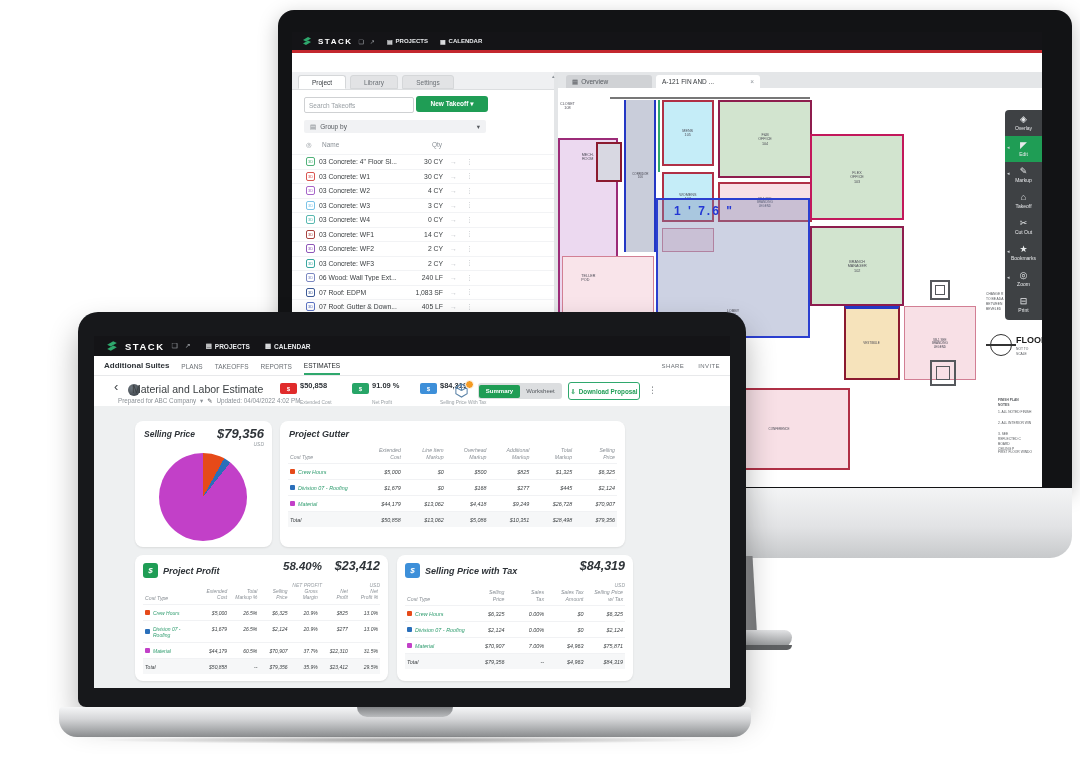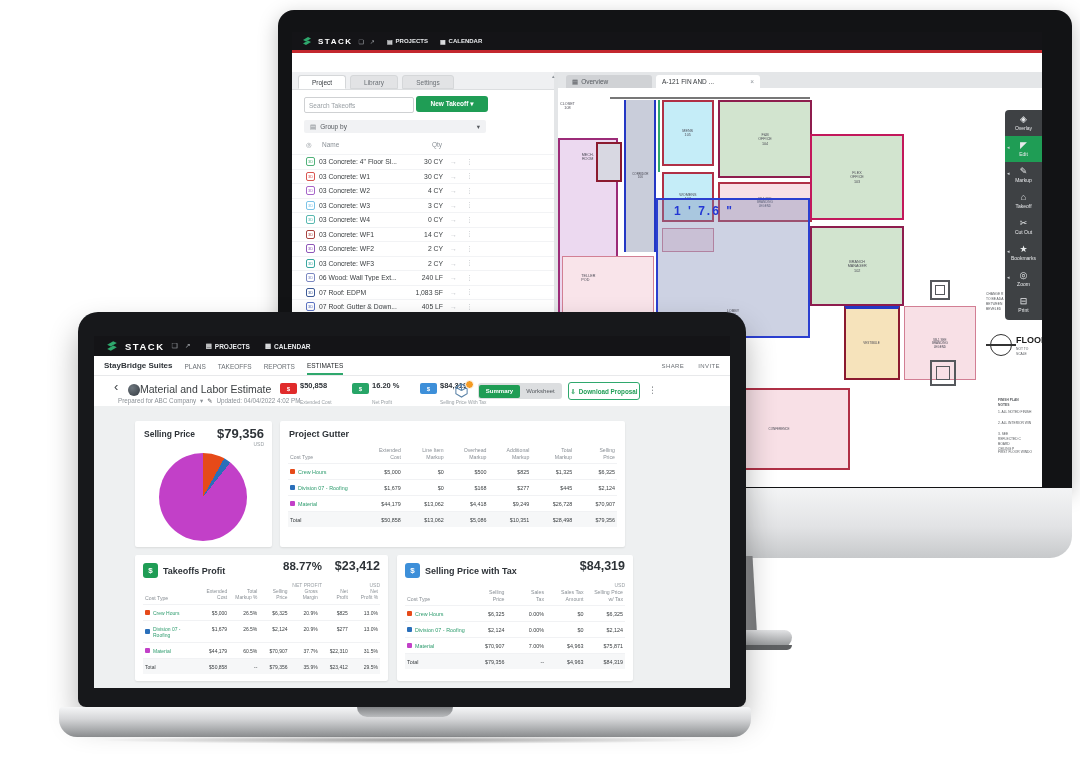--- a/index.html
+++ b/index.html
@@ -96,39 +96,39 @@
     display:flex;align-items:center;padding:0 10px;box-sizing:border-box;}
   .l-ptitle{font-size:8px;font-weight:bold;color:#2e3338;}
   .l-ptab{font-size:6.5px;color:#6b7075;margin-left:12px;padding:5px 0 4px;}
   .l-ptab.active{color:#26292c;border-bottom:2px solid #2fa86d;}
   .l-pright{margin-left:auto;display:flex;gap:14px;font-size:6px;color:#6b7075;letter-spacing:.4px;}
 
   .l-header{position:absolute;left:0;top:40px;width:636px;height:30px;background:#fff;border-bottom:1px solid #ececee;}
   .l-back{position:absolute;left:20px;top:3px;font-size:13px;color:#44484c;}
   .l-globe{position:absolute;left:34px;top:8px;width:12px;height:12px;border-radius:50%;
     background:radial-gradient(circle at 35% 32%,#6d767e,#343a40);}
-  .l-title{position:absolute;left:46px;top:7px;font-size:10.5px;color:#3c4043;text-align:center;}
+  .l-title{position:absolute;left:38px;top:7px;font-size:10.5px;color:#3c4043;text-align:center;}
   .l-sub{position:absolute;left:24px;top:21px;display:flex;align-items:center;gap:4px;font-size:6.3px;color:#8a9096;}
   .stat{position:absolute;top:6px;display:flex;gap:3px;}
   .stat-ico{width:17px;height:11px;border-radius:2px;color:#fff;font-size:6px;font-weight:bold;
     display:flex;align-items:center;justify-content:center;flex:none;margin-top:1px;}
   .stat-val{font-size:7.5px;font-weight:bold;color:#2e3338;line-height:1.1;}
   .stat-lbl{font-size:4.8px;color:#9aa0a5;white-space:nowrap;}
   .cube{position:absolute;left:360px;top:7px;width:16px;height:16px;}
   .cube-badge{position:absolute;left:371px;top:4px;width:7px;height:7px;border-radius:50%;background:#f59b23;border:1px solid #fff;}
   .toggle{position:absolute;left:384px;top:7px;width:84px;height:16px;background:#dcdee0;border-radius:3px;
     display:flex;align-items:center;padding:1px;box-sizing:border-box;}
   .tg{width:41px;height:13px;font-size:6px;display:flex;align-items:center;justify-content:center;border-radius:2px;color:#55595e;}
   .tg.active{background:#1f9d55;color:#fff;font-weight:bold;}
   .dl-btn{position:absolute;left:474px;top:6px;width:72px;height:18px;border:1px solid #2fa86d;border-radius:3px;background:#fff;
     display:flex;align-items:center;justify-content:center;gap:3px;color:#1f9d55;font-size:6.3px;font-weight:bold;box-sizing:border-box;}
   .l-kebab{position:absolute;left:554px;top:9px;font-size:9px;color:#6b7075;}
 
   .l-body{position:absolute;left:0;top:70px;width:636px;height:282px;background:#eef0f1;}
-  .card{position:absolute;background:#fff;border-radius:2px;box-shadow:0 1px 2px rgba(0,0,0,.09);box-sizing:border-box;}
+  .card{position:absolute;background:#fff;border-radius:8px;box-shadow:0 1px 2px rgba(0,0,0,.09);box-sizing:border-box;font-style:italic;}
   .card-title{position:absolute;left:9px;top:8px;font-size:8.5px;font-weight:bold;color:#2e3338;}
   .bigval{font-size:13px;font-weight:bold;color:#2e3338;line-height:1;}
   .usd{font-size:5px;color:#9aa0a5;}
   .pie{position:absolute;left:24px;top:32px;width:88px;height:88px;border-radius:50%;}
   .card-ico{position:absolute;left:8px;top:8px;width:15px;height:15px;border-radius:3px;color:#fff;font-size:8px;
     font-weight:bold;display:flex;align-items:center;justify-content:center;}
   .hdr-title{position:absolute;left:28px;top:11px;font-size:9px;font-weight:bold;color:#2e3338;}
 
   .grid{position:absolute;display:grid;}
   .g-mk{left:8px;top:24px;width:329px;grid-template-columns:72px repeat(6,1fr);}
@@ -438,21 +438,21 @@
         <span>▤</span>
         <span>PROJECTS</span>
       </span>
       <span class="tb-nav" style="font-size:6.5px;margin-left:8px">
         <span>▦</span>
         <span>CALENDAR</span>
       </span>
     </div>
 
     <div class="l-projectbar">
-      <span class="l-ptitle">StayBridge Suites</span>
+      <span class="l-ptitle">Additional Suites</span>
       <span class="l-ptab">PLANS</span>
       <span class="l-ptab">TAKEOFFS</span>
       <span class="l-ptab">REPORTS</span>
       <span class="l-ptab active">ESTIMATES</span>
       <span class="l-pright">
         <span>SHARE</span>
         <span>INVITE</span>
       </span>
     </div>
 
@@ -470,21 +470,21 @@
       <span class="stat" style="left:186px">
           <span class="stat-ico" style="background: rgb(224, 43, 43);">$</span>
           <span>
             <span class="stat-val" style="display:block">$50,858</span>
             <span class="stat-lbl">Extended Cost</span>
           </span>
         </span>
         <span class="stat" style="left:258px">
           <span class="stat-ico" style="background: rgb(39, 165, 103);">$</span>
           <span>
-            <span class="stat-val" style="display:block">16.20 %</span>
+            <span class="stat-val" style="display:block">91.09 %</span>
             <span class="stat-lbl">Net Profit</span>
           </span>
         </span>
         <span class="stat" style="left:326px">
           <span class="stat-ico" style="background: rgb(61, 143, 217);">$</span>
           <span>
             <span class="stat-val" style="display:block">$84,319</span>
             <span class="stat-lbl">Selling Price With Tax</span>
           </span>
         </span>
@@ -573,23 +573,23 @@
           <div class="g-td tot">$13,062</div>
           <div class="g-td tot">$5,086</div>
           <div class="g-td tot">$10,351</div>
           <div class="g-td tot">$28,498</div>
           <div class="g-td tot">$79,356</div>
         </div>
       </div>
 
       <div class="card" style="left:41px;top:149px;width:253px;height:126px">
         <span class="card-ico" style="background: rgb(31, 157, 85);">$</span>
-        <span class="hdr-title">Takeoffs Profit</span>
+        <span class="hdr-title">Project Profit</span>
         <span style="position:absolute;right:66px;top:6px;text-align:right">
-          <span class="bigval" style="font-size:11.5px;display:block">88.77%</span>
+          <span class="bigval" style="font-size:11.5px;display:block">58.40%</span>
           <span class="usd">NET PROFIT</span>
         </span>
         <span style="position:absolute;right:8px;top:5px;text-align:right">
           <span class="bigval" style="font-size:12.5px;display:block">$23,412</span>
           <span class="usd">USD</span>
         </span>
         <div class="grid g-pf">
           <div class="g-th left">Cost Type</div>
           <div class="g-th" style="font-size:4.9px">Extended
 Cost</div>

